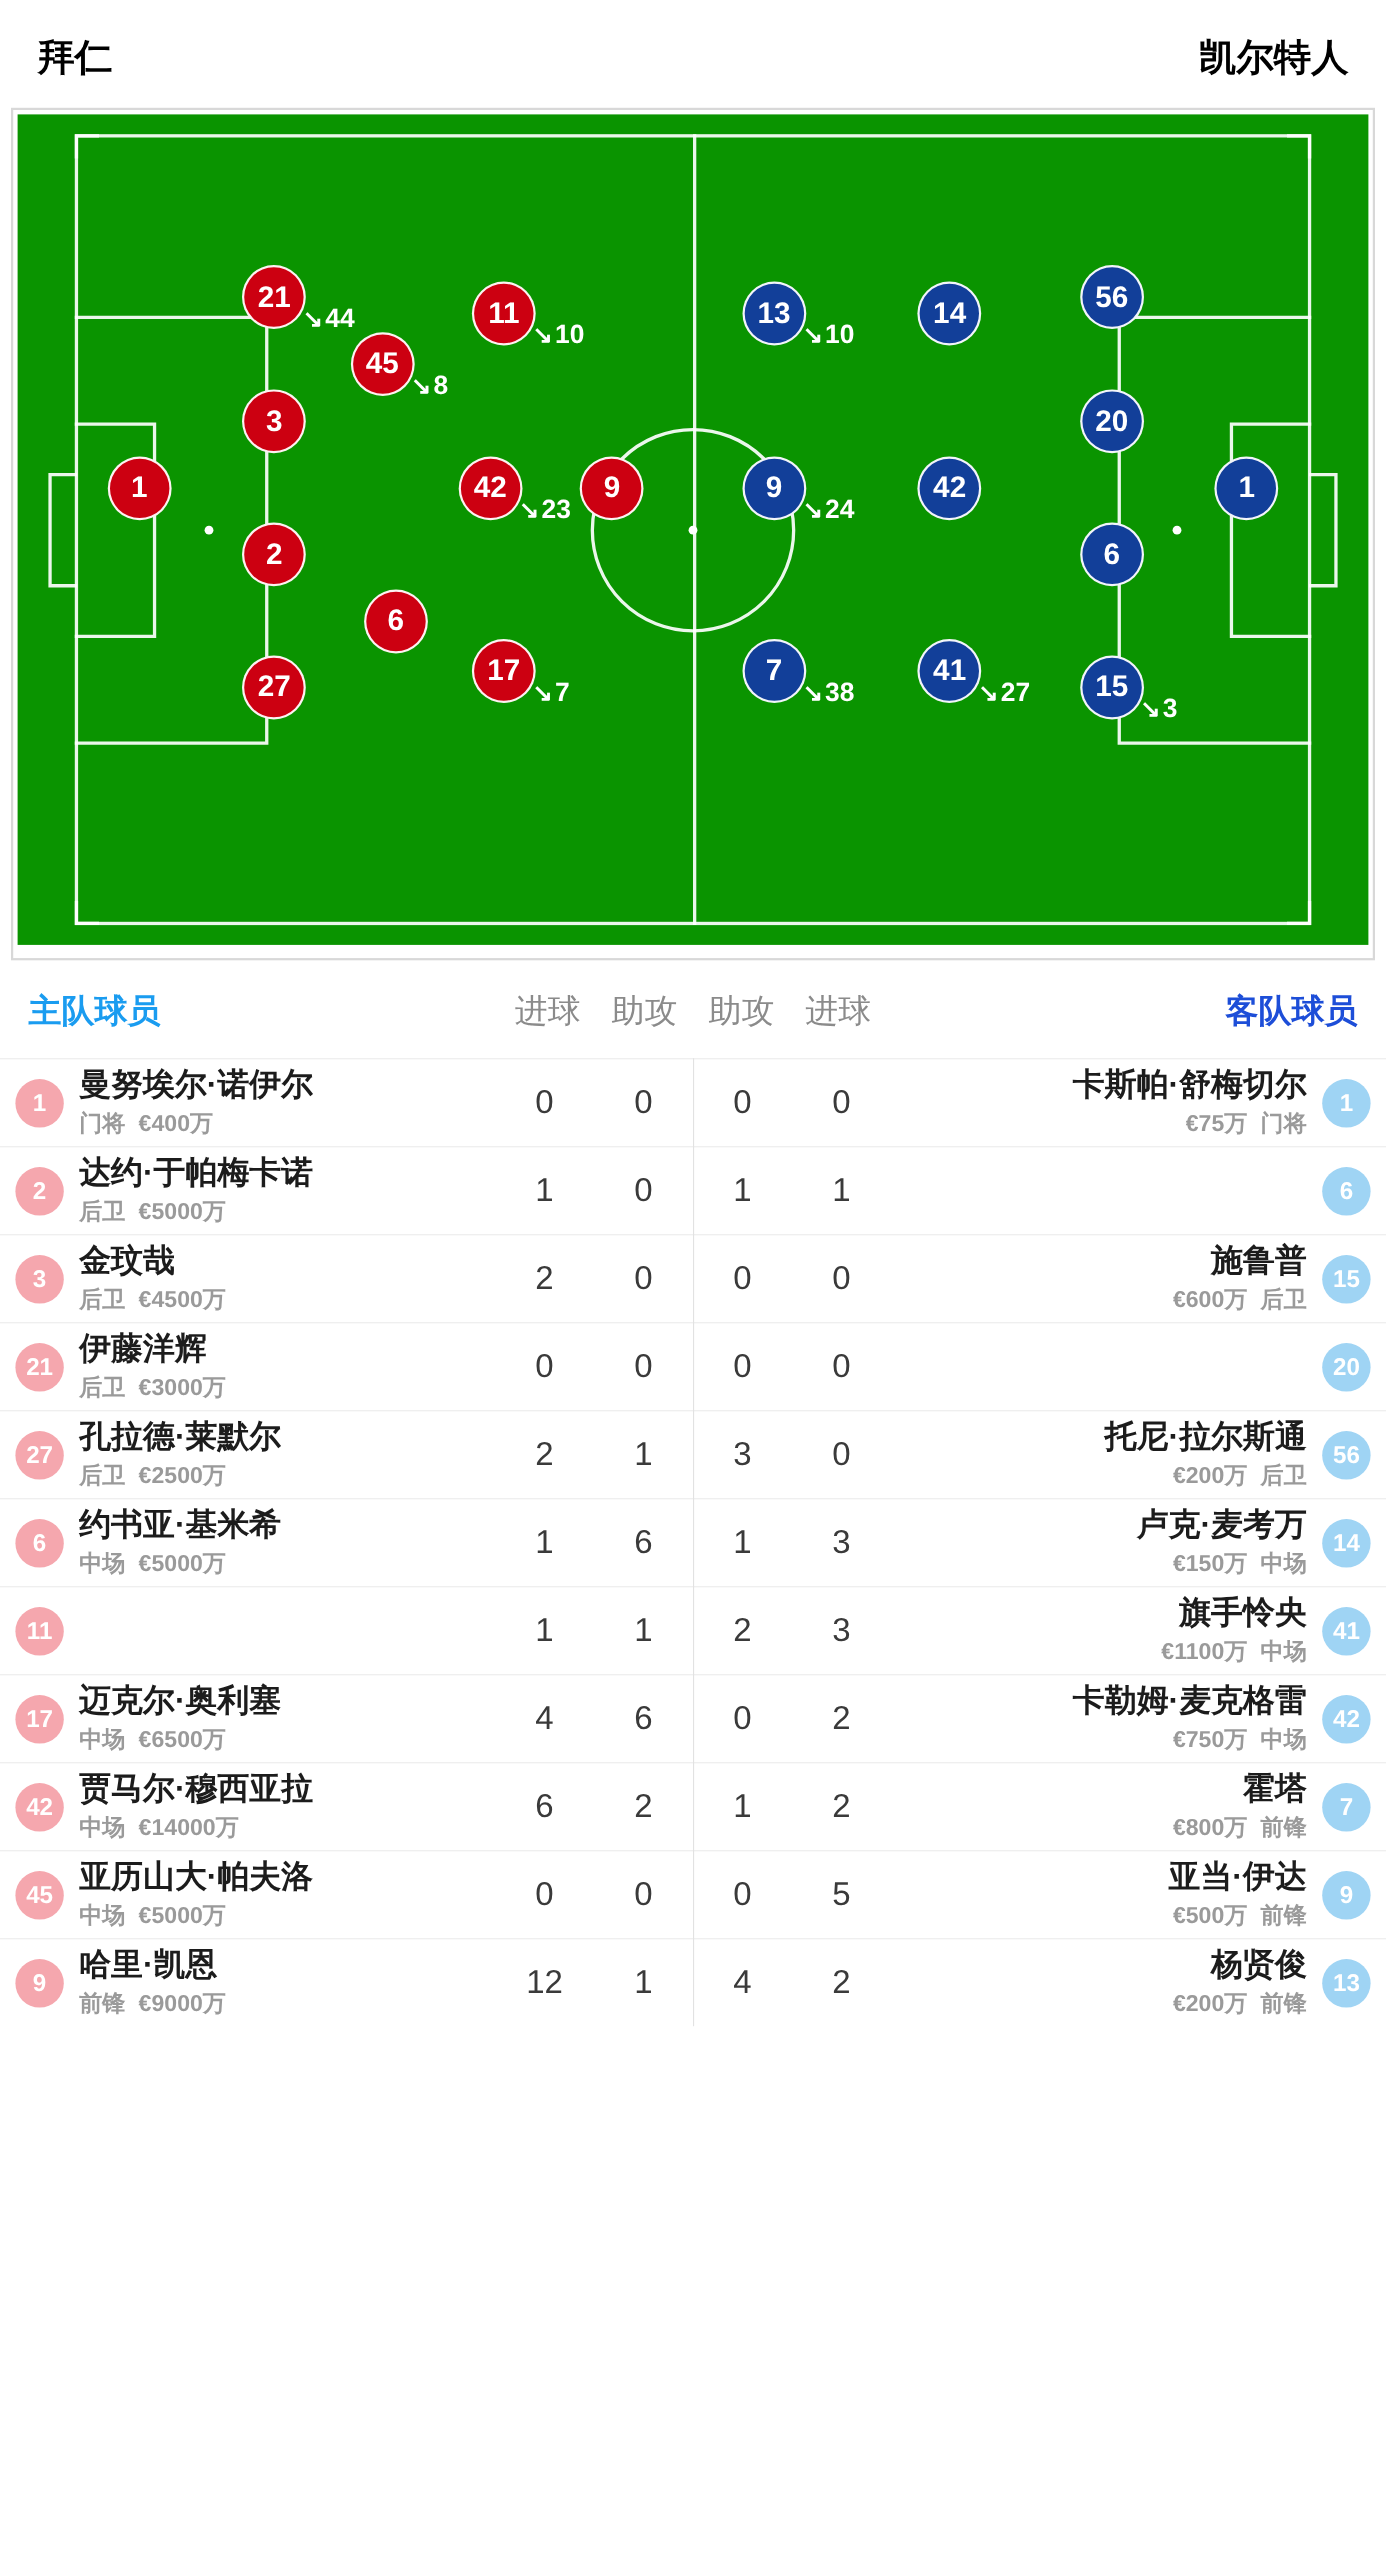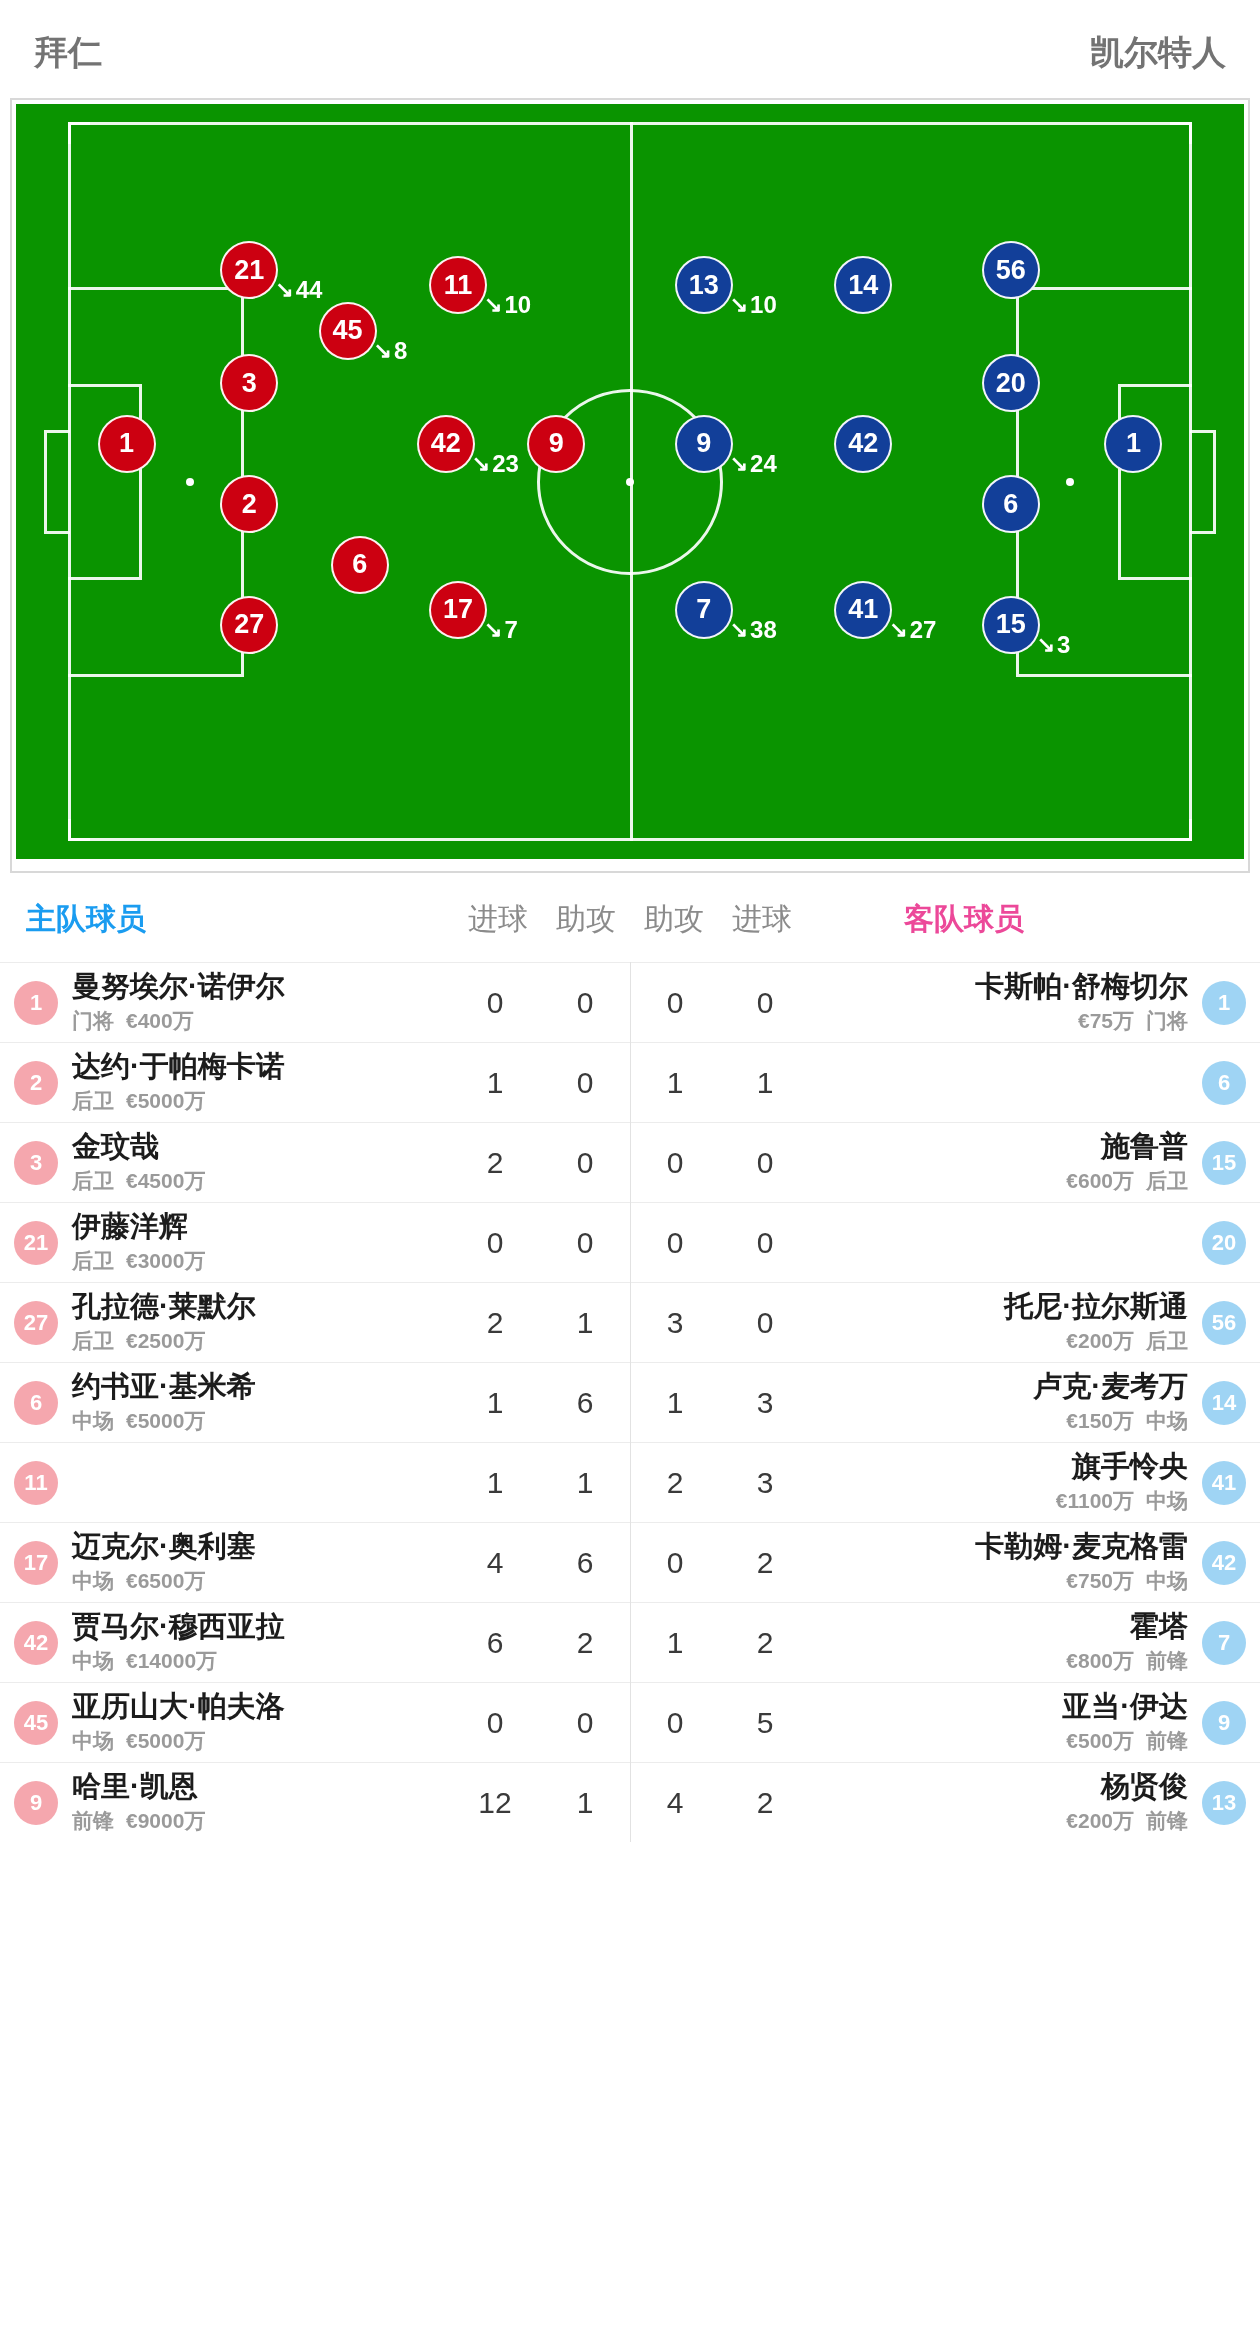--- a/index.html
+++ b/index.html
@@ -14,21 +14,21 @@
   .wrap { width:1260px; margin:0 auto; position:relative; }
 
   
   .team-header {
     display:flex;
     justify-content:space-between;
     align-items:center;
     padding:30px 34px 22px 34px;
     font-size:34px;
     font-weight:bold;
-    color:#737373;
+    color:#000000;
   }
 
   
   .pitch-outer {
     margin:0 10px;
     border:2px solid #d8d8d8;
     background:#ffffff;
     padding:4px 4px 12px 4px;
   }
   .pitch {
@@ -78,21 +78,21 @@
   .sub .arr { font-size:22px; line-height:1; }
 
   
   .list-head {
     display:flex;
     align-items:center;
     padding:26px 26px 22px 26px;
     font-size:30px;
   }
   .lh-home { color:#1a9cf0; font-weight:bold; width:330px; }
-  .lh-away { color:#ec4899; font-weight:bold; width:330px; text-align:left; }
+  .lh-away { color:#1d4ed8; font-weight:bold; width:330px; text-align:right; }
   .lh-mid { flex:1; display:flex; justify-content:center; gap:16px; color:#8b8b8b; }
   .lh-mid span { width:72px; text-align:center; }
 
   
   .rows { position:relative; }
   .divider {
     position:absolute; left:50%; top:0; bottom:0;
     width:1px; background:#e2e2e2;
   }
   .row {

